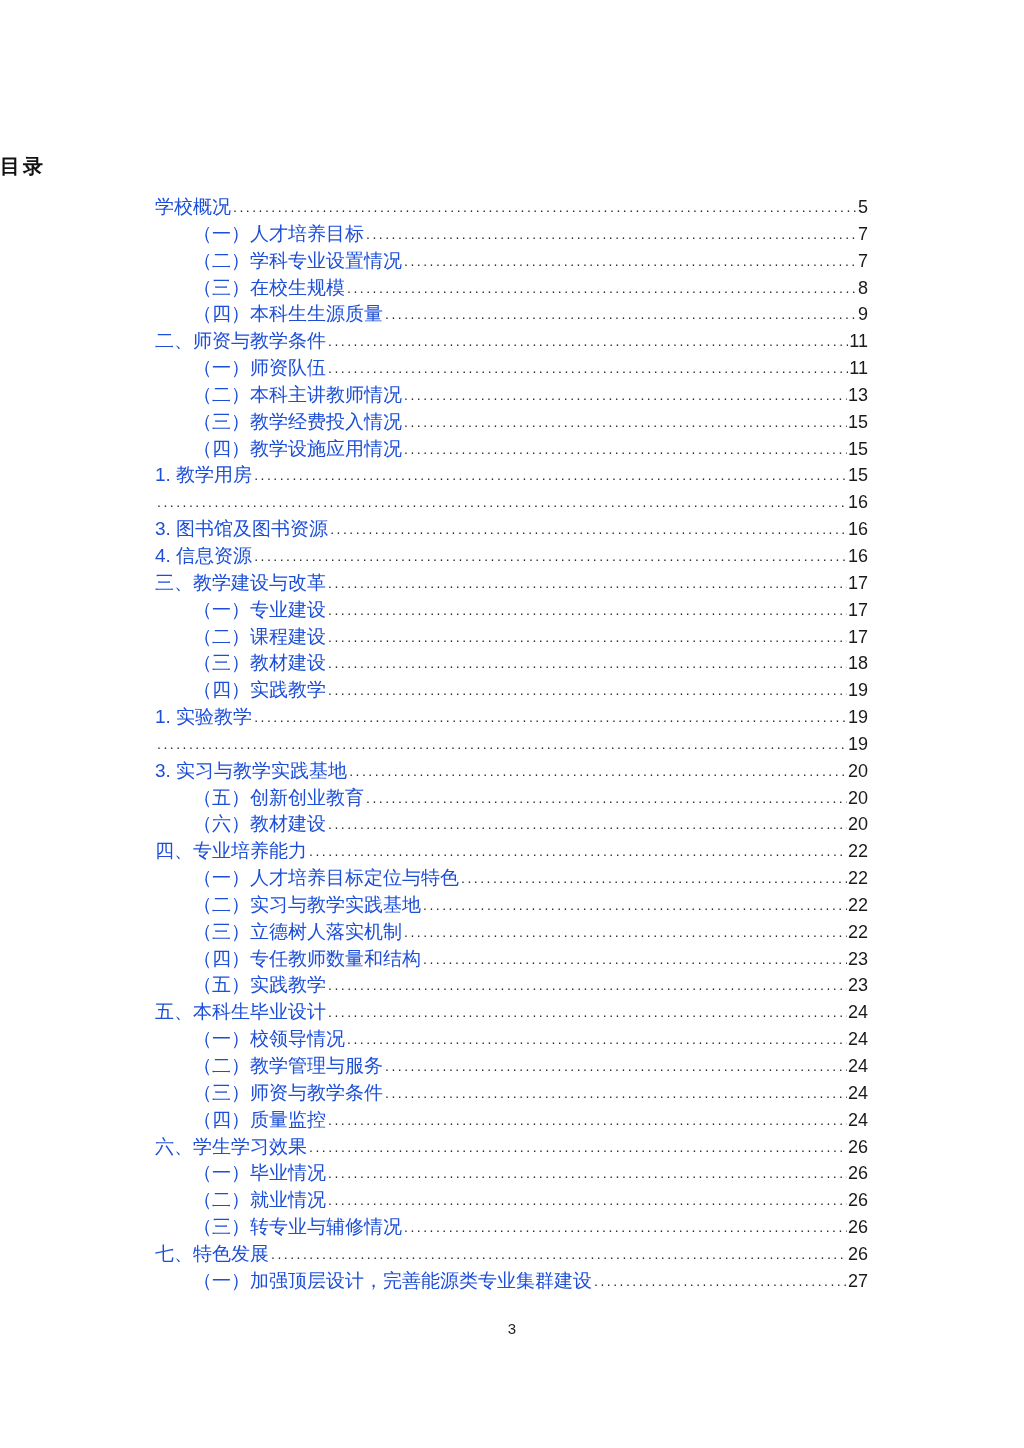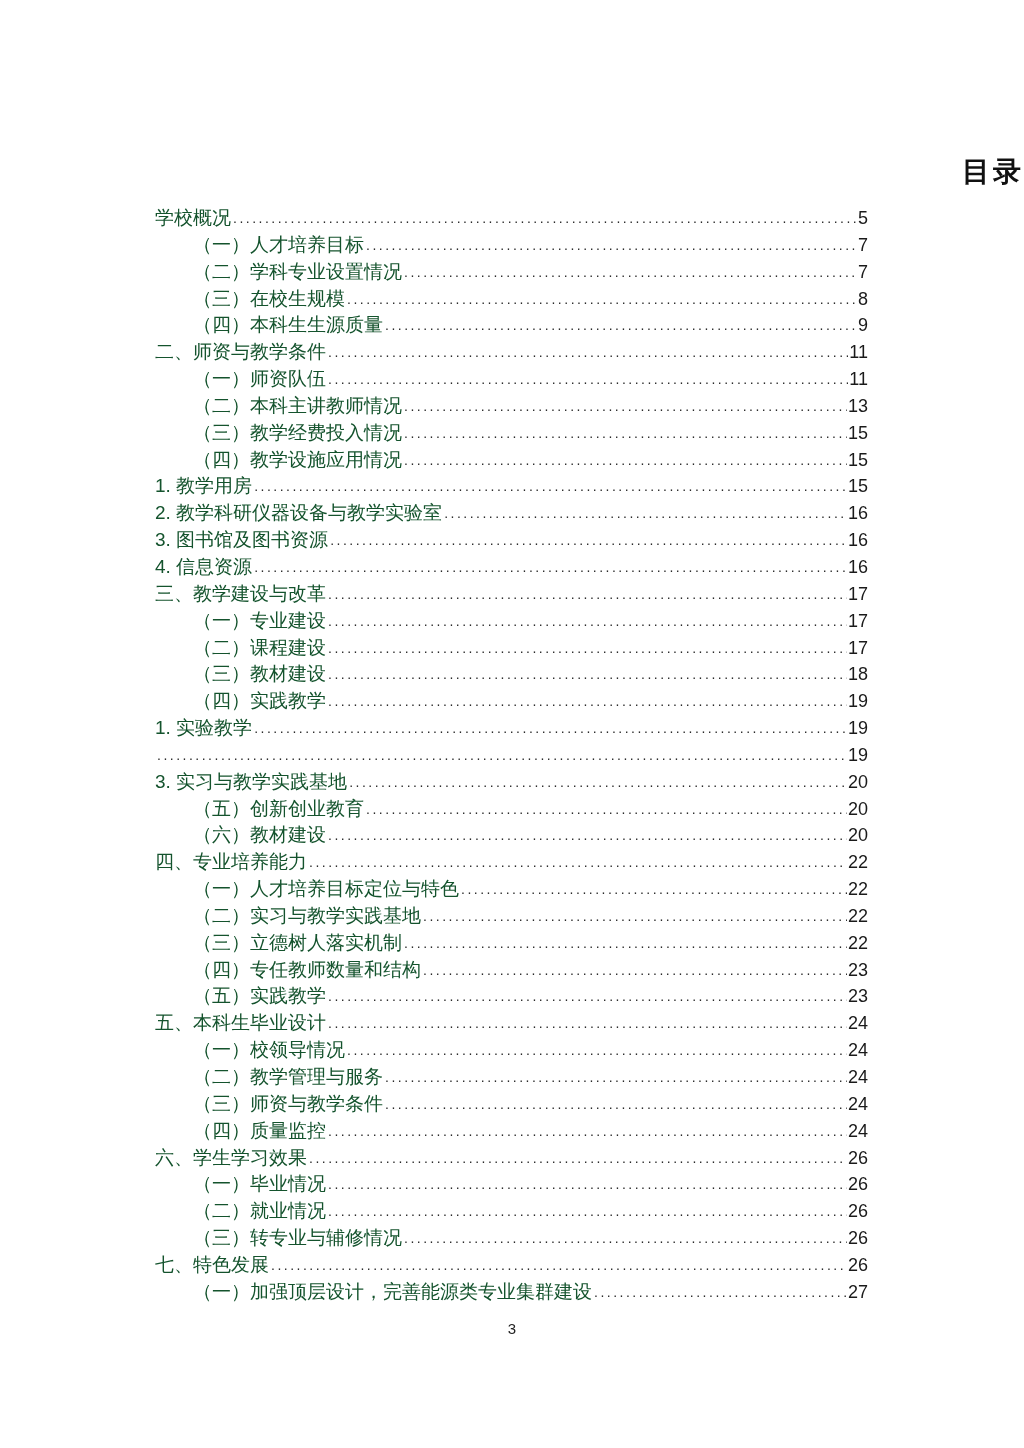--- a/index.html
+++ b/index.html
@@ -12,22 +12,22 @@
     color: #1a1a1a;
     overflow: hidden;
   }
   .doc-page {
     position: absolute;
     inset: 0;
     background: #ffffff;
   }
   .doc-title {
     margin-top: 153px;
-    text-align: right;
-    font-size: 28px;
+    text-align: left;
+    font-size: 20px;
     font-weight: 700;
     letter-spacing: 3px;
     color: #111111;
   }
   .toc-list {
     margin-top: 14px;
     padding-left: 155px;
     padding-right: 156px;
   }
   .toc-row {
@@ -35,21 +35,21 @@
     align-items: baseline;
     height: 26.85px;
     line-height: 26.85px;
     font-size: 19px;
     white-space: nowrap;
     cursor: pointer;
   }
   .toc-row.level-section { padding-left: 5px; margin-left: 33px; }
   .toc-label {
     flex: 0 0 auto;
-    color: #14532d;
+    color: #1d4ed8;
   }
   .toc-dots {
     flex: 1 1 auto;
     overflow: hidden;
     white-space: nowrap;
     font-size: 14px;
     letter-spacing: 2.5px;
     color: #2a2a2a;
     margin: 0 1px 0 2px;
     transform: translateY(-1px);
@@ -127,21 +127,20 @@
       <span class="toc-label">（四）教学设施应用情况</span>
       <span class="toc-dots">............................................................................................................................................................................................................................................................................................................</span>
       <span class="toc-page-num">15</span>
     </div>
       <div class="toc-row level-item">
       <span class="toc-label">1. 教学用房</span>
       <span class="toc-dots">............................................................................................................................................................................................................................................................................................................</span>
       <span class="toc-page-num">15</span>
     </div>
       <div class="toc-row level-item">
-      <span class="toc-label">2. 教学科研仪器设备与教学实验室</span>
       <span class="toc-dots">............................................................................................................................................................................................................................................................................................................</span>
       <span class="toc-page-num">16</span>
     </div>
       <div class="toc-row level-item">
       <span class="toc-label">3. 图书馆及图书资源</span>
       <span class="toc-dots">............................................................................................................................................................................................................................................................................................................</span>
       <span class="toc-page-num">16</span>
     </div>
       <div class="toc-row level-item">
       <span class="toc-label">4. 信息资源</span>

